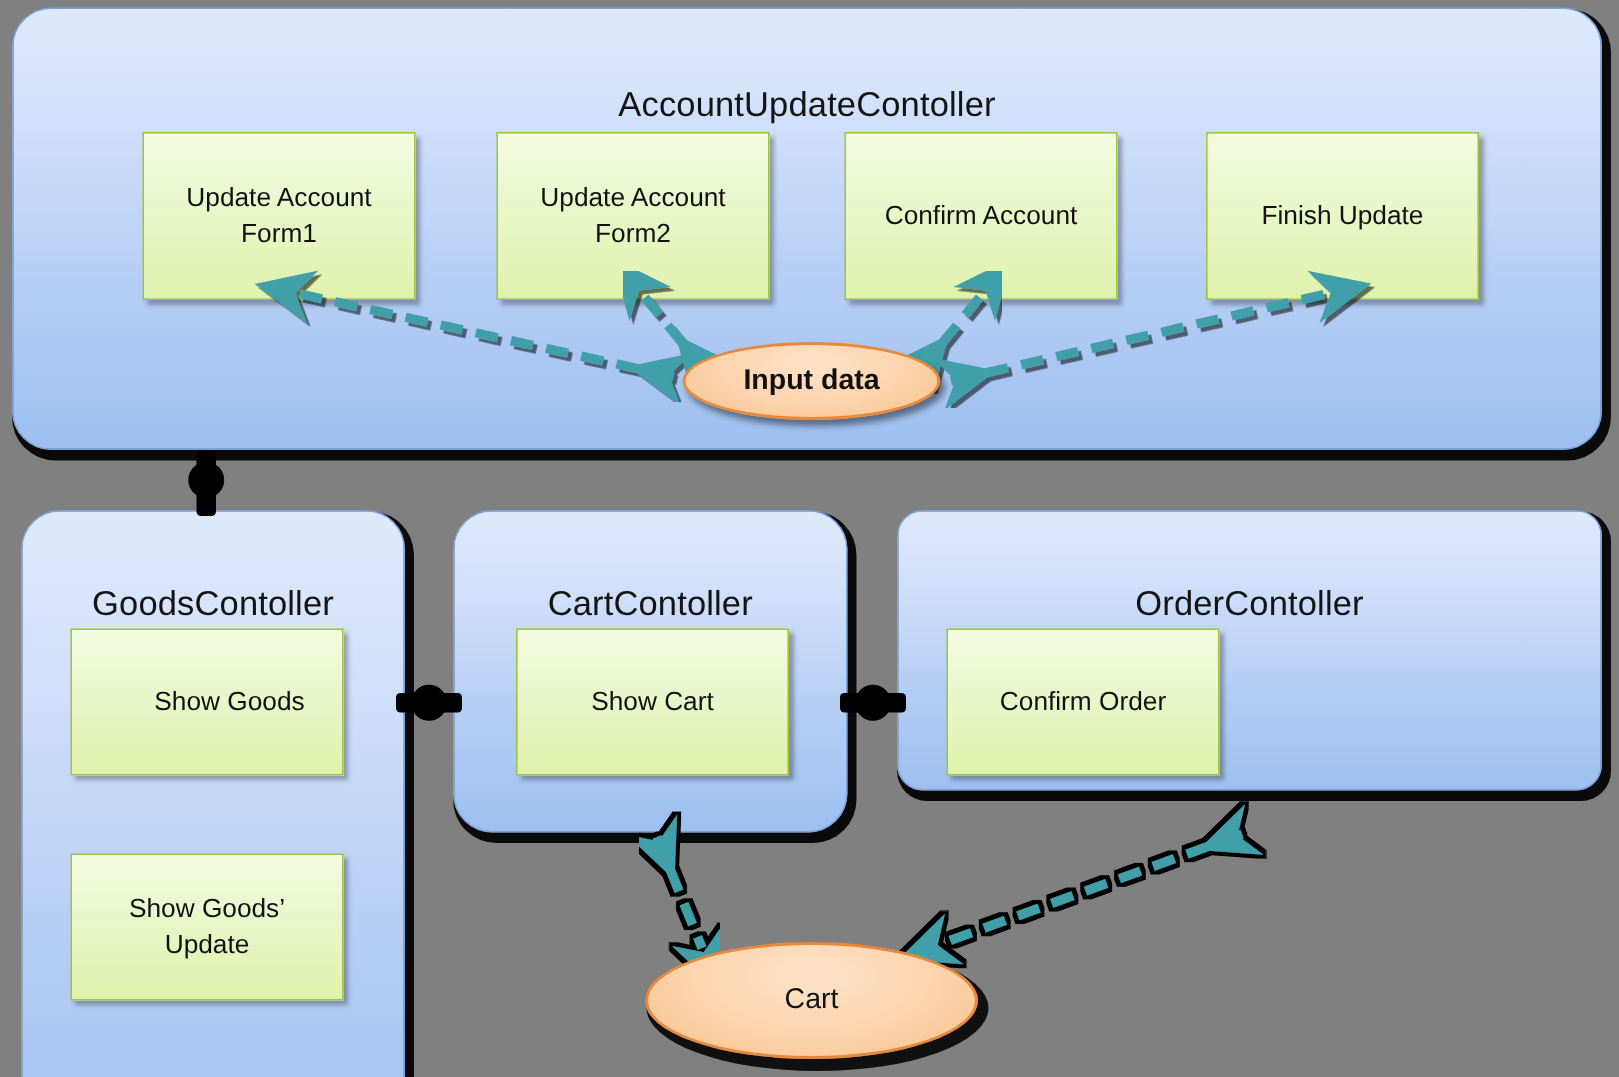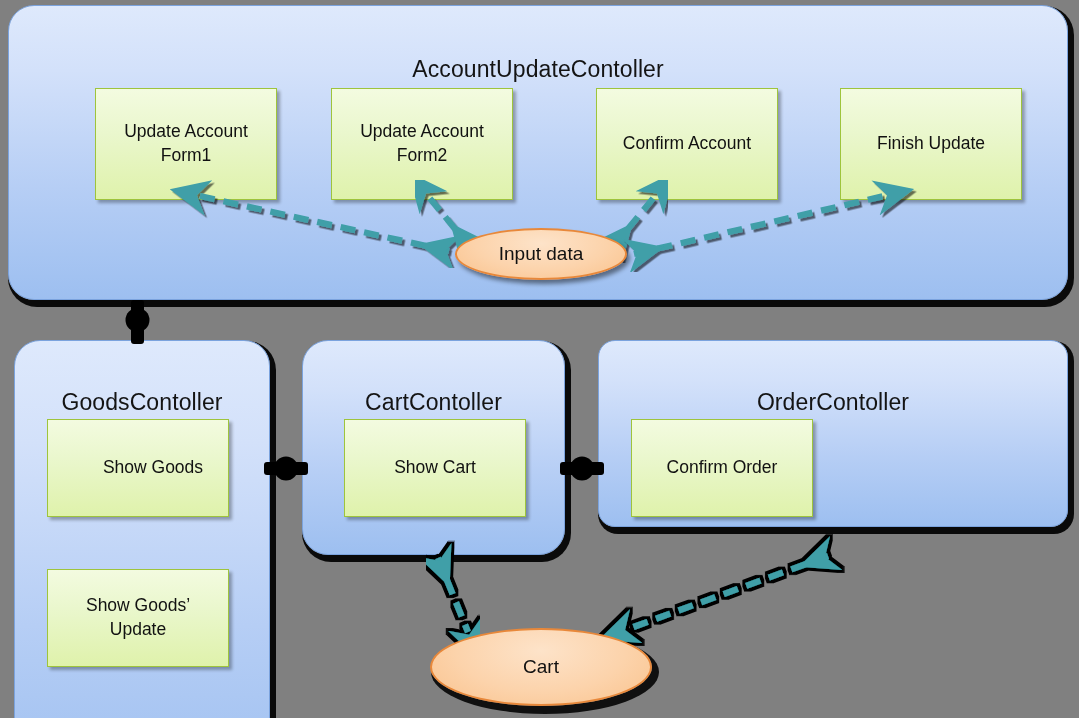--- a/index.html
+++ b/index.html
@@ -129,30 +129,30 @@
       </span>
     </div>
 
     <div class="node" style="left:322px; top:82px; width:182px; height:112px;">
       <span>
         <span>Update Account</span><br>
         <span>Form2</span>
       </span>
     </div>
 
-    <div class="node" style="left:587px; top:82px; width:182px; height:112px;">
+    <div class="node" style="left:554px; top:82px; width:182px; height:112px;">
       <span>Confirm Account</span>
     </div>
 
-    <div class="node" style="left:795px; top:82px; width:182px; height:112px;margin-left:36px;">
+    <div class="node" style="left:795px; top:82px; width:182px; height:112px;">
       <span>Finish Update</span>
     </div>
   </div>
 
-  <div class="ellipse" style="left:455px; top:228px; width:172px; height:52px;">
+  <div class="ellipse" style="left:455px; top:228px; width:172px; height:52px;font-weight:bold;">
     <span>Input data</span>
   </div>
 
   <div class="panel" style="left:14px; top:340px; width:256px; height:461px;">
     <div class="panel-title" style="top:28px;">GoodsContoller</div>
 
     <div class="node" style="left:32px; top:78px; width:182px; height:98px;padding-left:36px;">
       <span>Show Goods</span>
     </div>
 

